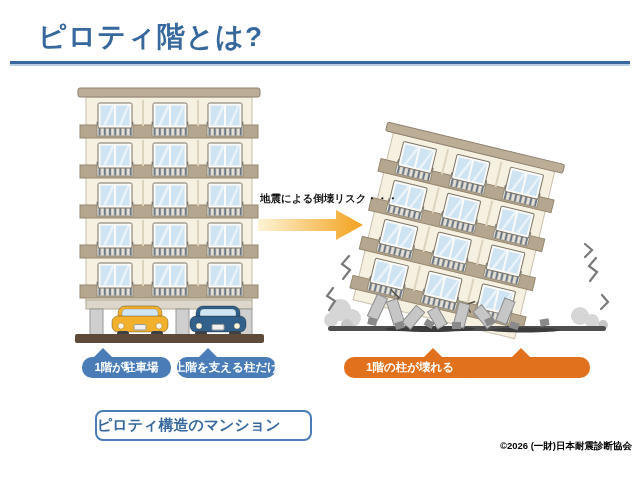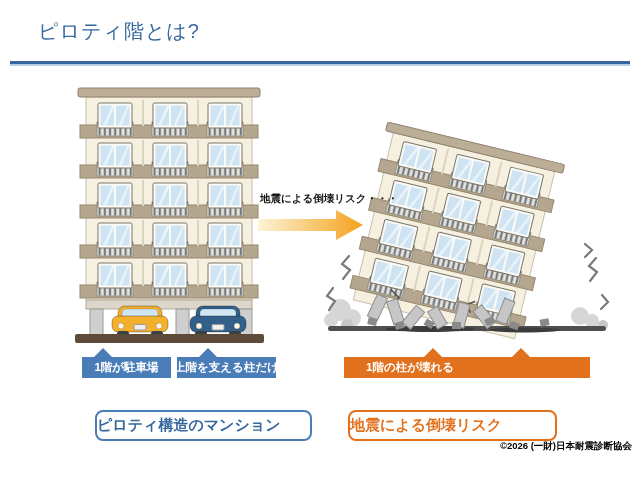--- a/index.html
+++ b/index.html
@@ -5,37 +5,37 @@
   html,body{margin:0;padding:0;}
   .slide{
     position:relative;
     width:640px;height:480px;
     background:#ffffff;
     overflow:hidden;
     font-family:"Liberation Sans","DejaVu Sans",sans-serif;
   }
   .page-title{
     position:absolute;left:38px;top:18px;margin:0;
-    font-size:20px;font-weight:normal;letter-spacing:1px;
+    font-size:28px;font-weight:bold;letter-spacing:1px;
     color:var(--title-color,#36689d);
   }
   .title-rule{
     position:absolute;left:10px;top:61px;width:620px;height:3px;
     background:var(--title-color,#36689d);
     box-shadow:0 2px 0 #b9cde4;
   }
   .illus{position:absolute;left:0;top:0;}
   .eq-note{
     position:absolute;left:260px;top:192px;width:120px;
     font-size:10.5px;font-weight:bold;color:#161616;white-space:nowrap;
   }
   .callout{
     position:absolute;top:357px;height:21px;
     display:flex;align-items:center;justify-content:center;
-    color:#ffffff;font-size:11.5px;font-weight:bold;white-space:nowrap;
+    color:#ffffff;font-size:11.5px;font-weight:bold;white-space:nowrap;border-radius:10px;
   }
   .callout.blue{background:var(--blue,#4a7db8);}
   .callout.orange{background:var(--orange,#e2711d);}
   .callout .tri{
     position:absolute;top:-9px;width:0;height:0;
     border-left:9px solid transparent;border-right:9px solid transparent;
     border-bottom:9px solid;
   }
   .callout.blue .tri{border-bottom-color:var(--blue,#4a7db8);}
   .callout.orange .tri{border-bottom-color:var(--orange,#e2711d);}
@@ -195,18 +195,15 @@
     <span class="tri" style="left:80px"></span>
     <span>1階の柱が壊れる</span>
   </div>
   <div class="callout orange" style="left:456px;width:134px">
     <span class="tri" style="left:56px"></span>
   </div>
 
   <div class="caption blue" style="left:95px;width:213px">
     <span>ピロティ構造のマンション</span>
   </div>
-  <div class="caption orange" style="left:348px;width:205px">
-    <span>地震による倒壊リスク</span>
-  </div>
 
   <div class="footer-copy">©2026 (一財)日本耐震診断協会</div>
 </div>
 
 </body></html>

